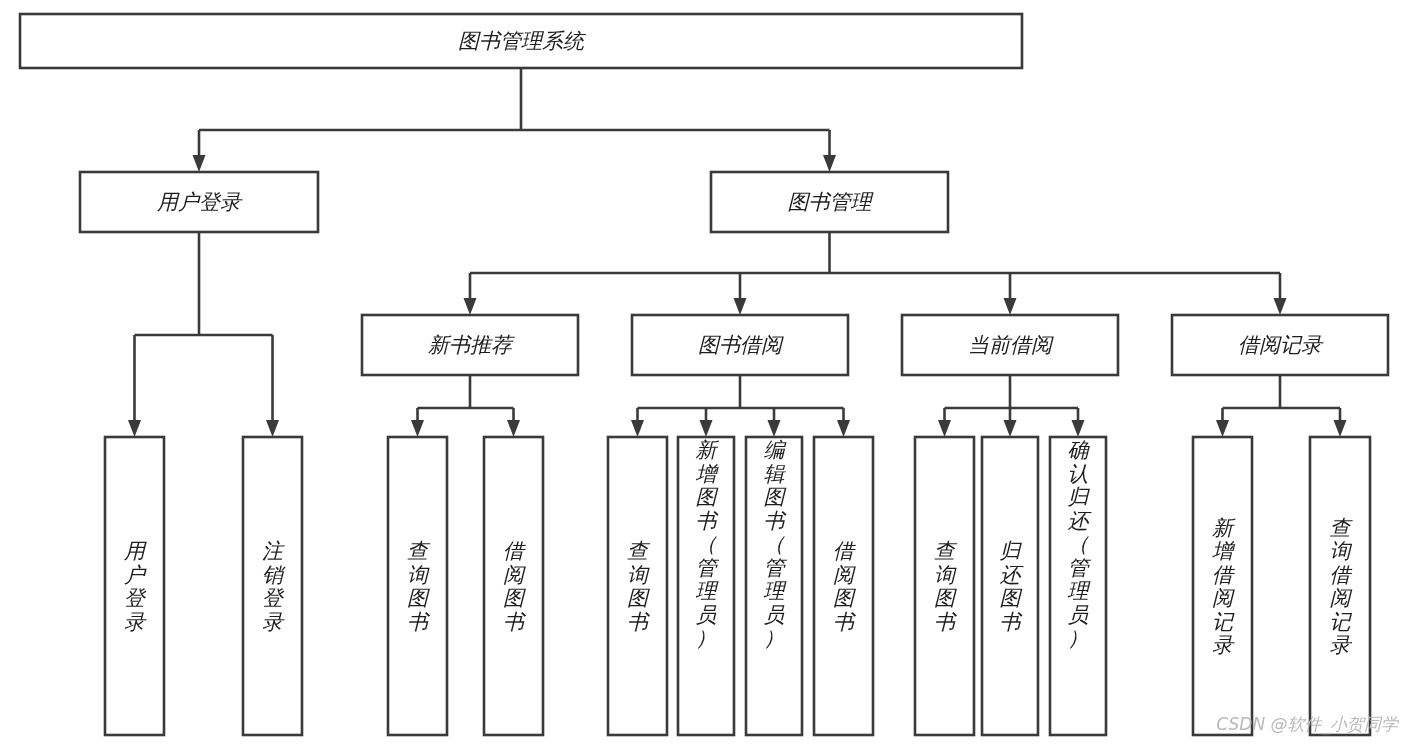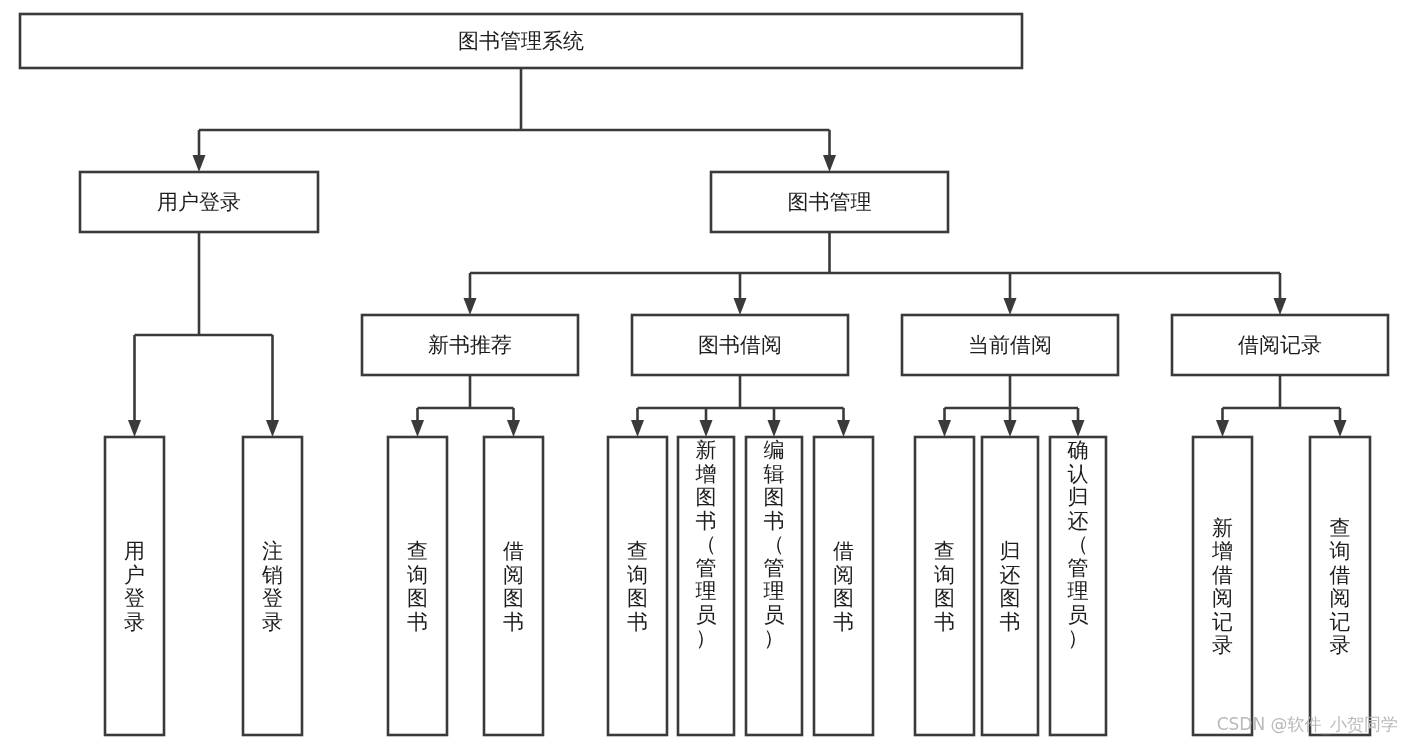--- a/index.html
+++ b/index.html
@@ -12,20 +12,21 @@
     width: 1405px;
     height: 747px;
     font-family: "DejaVu Sans", "Liberation Sans", sans-serif;
     overflow: hidden;
     position: relative;
   }
   #diagram-root {
     position: relative;
     width: 1115px;
     height: 747px;
+    font-style: italic;
   }
   svg.diagram-canvas {
     position: absolute;
     left: 0;
     top: 0;
     width: 1405px;
     height: 747px;
     display: block;
   }
   .node-box {

